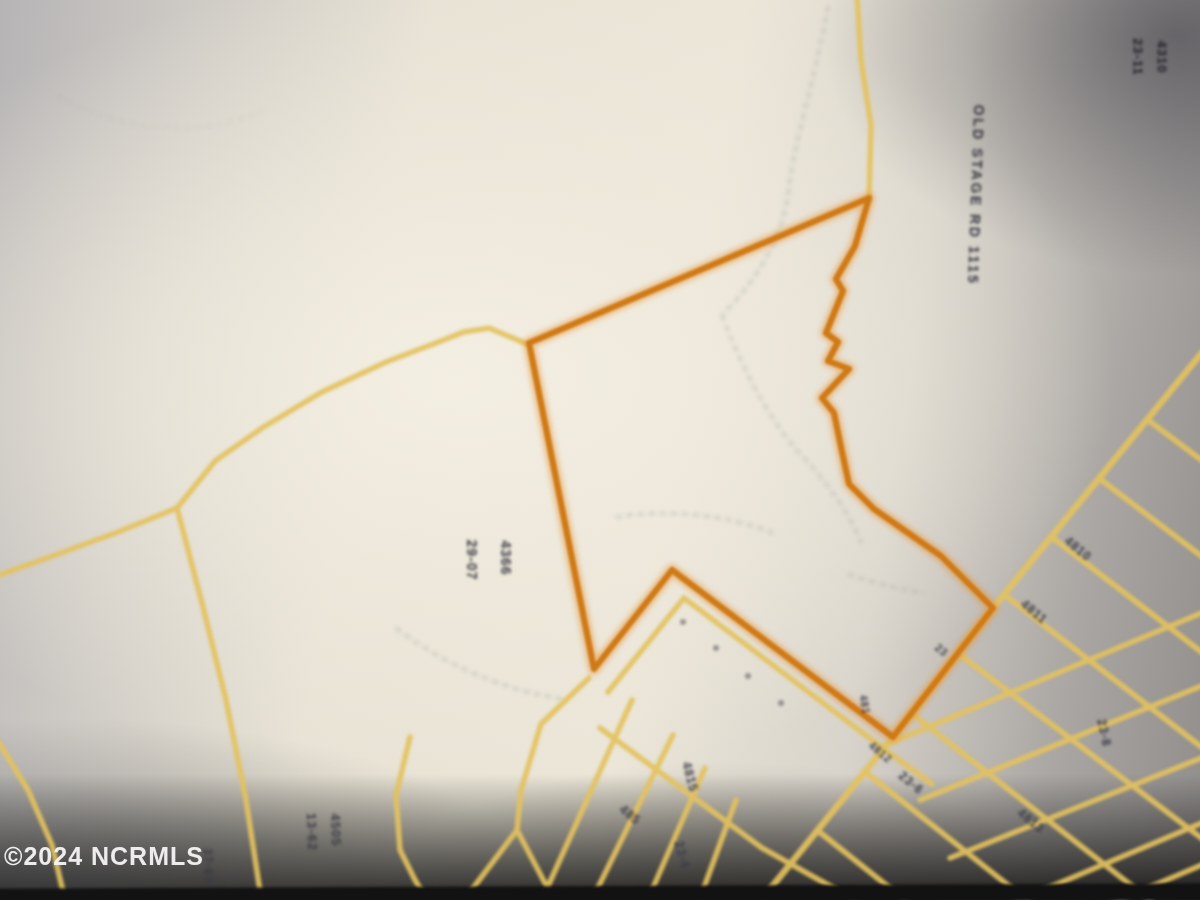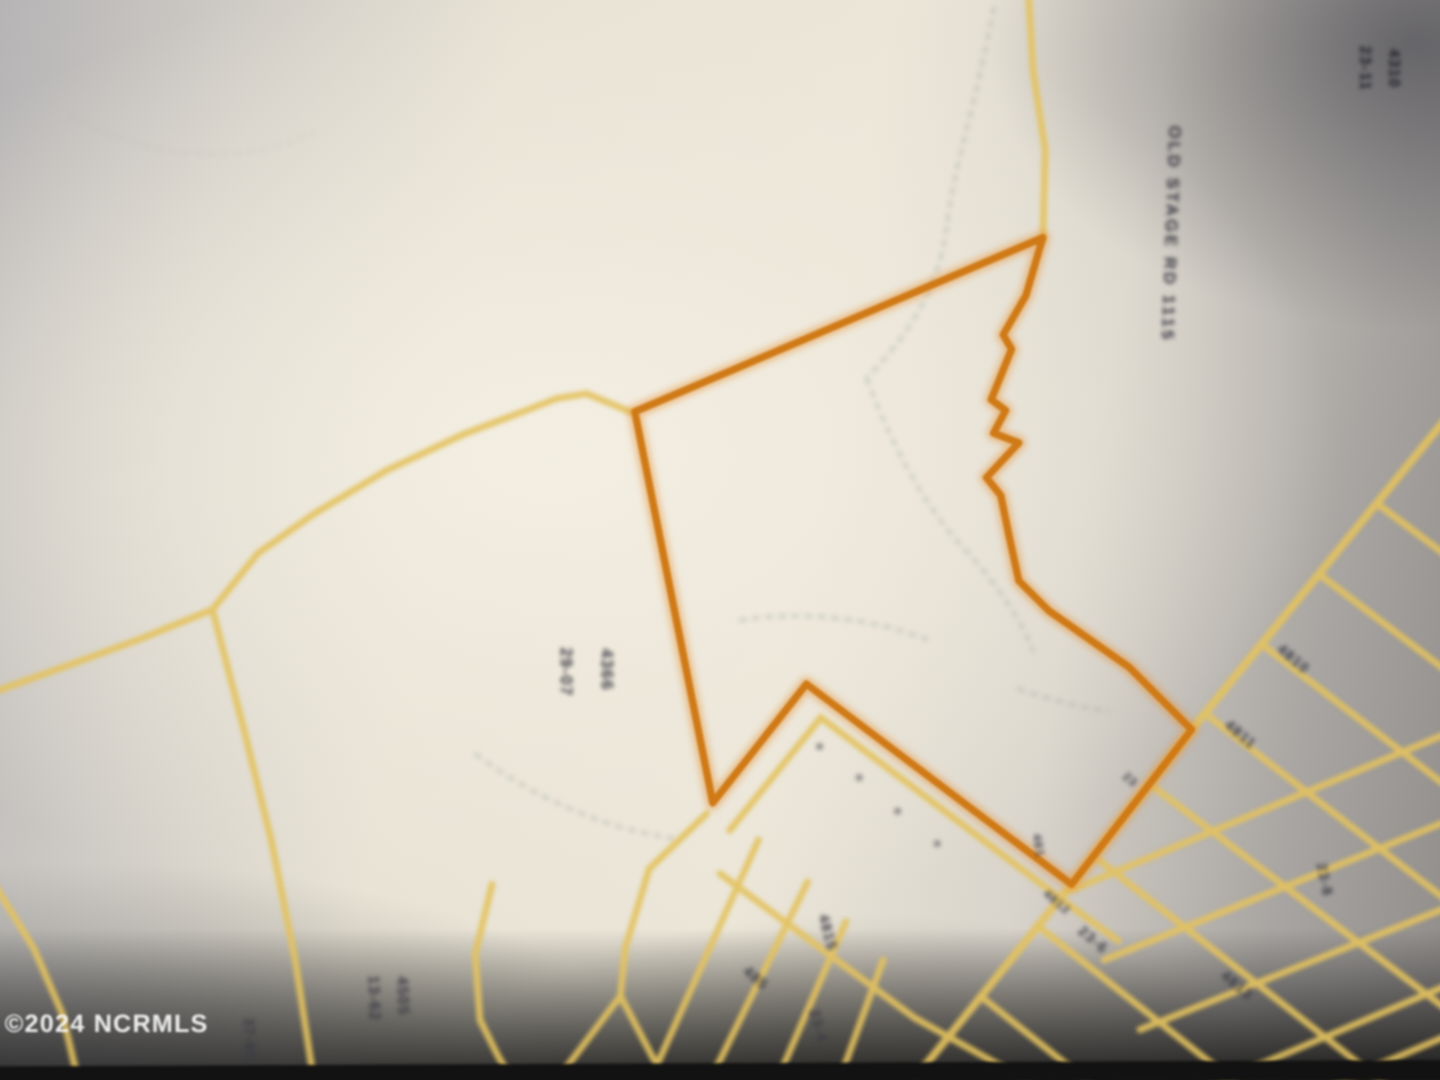--- a/index.html
+++ b/index.html
@@ -25,21 +25,21 @@
   .g-contour{filter:blur(2.2px);}
   .g-dots{filter:blur(1.6px);}
   .lbl{
     position:absolute;color:#3c3b45;font-weight:bold;
     filter:blur(1.6px);white-space:nowrap;letter-spacing:1px;
     font-size:12px;line-height:1;
   }
   .lbl.big{font-size:14px;letter-spacing:2.5px;color:#34333e;}
   .watermark{
     position:absolute;left:4px;top:842px;
-    color:rgba(250,250,250,0.92);font-size:21px;font-weight:bold;
+    color:rgba(250,250,250,0.92);font-size:25px;font-weight:bold;
     letter-spacing:1px;filter:blur(0.7px);
   }
   .bottom-bar{
     position:absolute;left:-4px;right:-4px;bottom:-3px;height:17px;
     background:#121212;filter:blur(1.4px);transform:rotate(-0.25deg);
   }
 </style>
 </head>
 <body>
 

